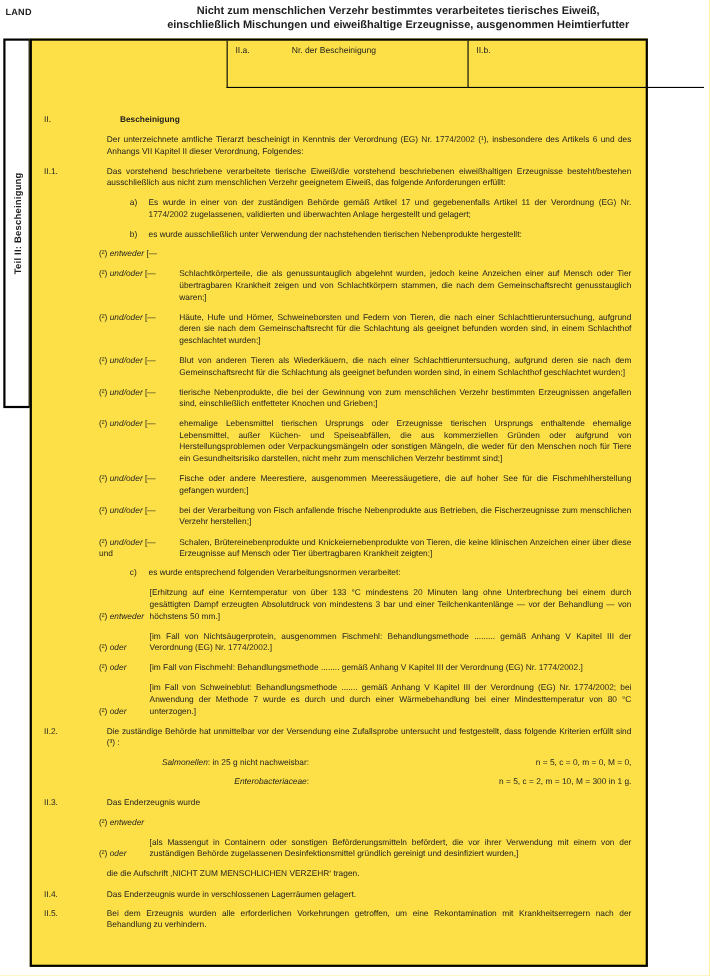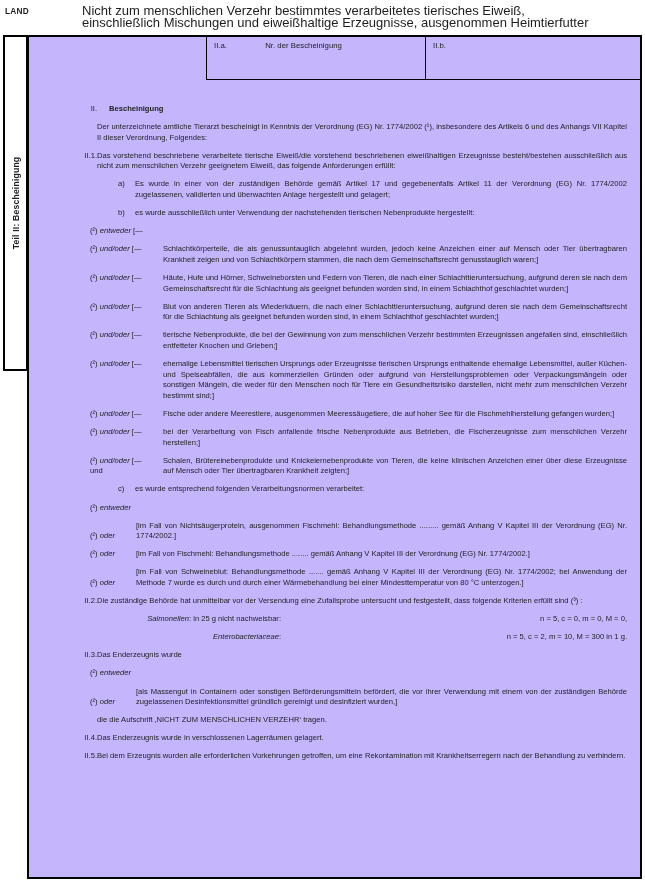--- a/index.html
+++ b/index.html
@@ -12,58 +12,58 @@
     position: relative;
     overflow: hidden;
   }
   
   .land {
     position: absolute; left: 5px; top: 6px;
     font-size: 8.3px; font-weight: bold; letter-spacing: .2px;
   }
   .doc-title {
     position: absolute; right: 3px; top: 5px; width: 560px;
-    text-align: left; font-weight: normal;
-    font-size: 13px; line-height: 11.5px;
+    text-align: center; font-weight: bold;
+    font-size: 10px; line-height: 11.5px;
   }
   
   .side-box {
     position: absolute; left: 3px; top: 35px;
     width: 25px; height: 336px;
     border: 2px solid #000; background: #fff;
   }
   .side-label {
     position: absolute; left: 50%; top: 50%;
     transform: translate(-50%, -50%) rotate(-90deg);
     white-space: nowrap;
     font-weight: bold; font-size: 8.6px; letter-spacing: .2px;
   }
   
   .main-box {
     position: absolute; left: 27px; top: 35px;
-    width: 615px; height: 844px;
-    border: 2px solid #000; background: #c4b5fd;
+    width: 562px; height: 844px;
+    border: 2px solid #000; background: #fde047;
   }
   .hcell {
     position: absolute; top: 0; height: 43px;
     border-left: 1.5px solid #000; border-bottom: 1.5px solid #000;
     padding: 4px 7px; font-size: 7.8px;
   }
   .hcell-a { left: 177px; width: 219px; }
   .hcell-b { left: 396px; width: 215px; }
   .hcell-a .hlabel { margin-left: 36px; }
   
   .content {
     position: absolute; left: 0; right: 0; top: 43px; bottom: 0;
     padding: 24px 13px 0 11px;
     font-size: 7.6px; line-height: 10.6px;
     text-align: justify;
   }
   .row { display: flex; margin-bottom: 7.5px; }
-  .num { flex: 0 0 57px; text-align: right; }
+  .num { flex: 0 0 57px; text-align: left; }
   .txt { flex: 1; }
   .heading { font-weight: bold; margin-left: 12px; }
   
   .abcrow { display: flex; margin-bottom: 7.5px; padding-left: 78px; }
   .am { flex: 0 0 17px; }
   
   .mrow { display: flex; margin-bottom: 7.5px; padding-left: 50px; }
   .mk { flex: 0 0 73px; white-space: nowrap; }
   .mk .and-word { display: block; white-space: nowrap; }
   
@@ -163,20 +163,21 @@
       <div class="txt">Schalen, Brütereinebenprodukte und Knickeiernebenprodukte von Tieren, die keine klinischen Anzeichen einer über diese Erzeugnisse auf Mensch oder Tier übertragbaren Krankheit zeigten;]</div>
     </div>
 
     <div class="abcrow">
       <div class="am">c)</div>
       <div class="txt">es wurde entsprechend folgenden Verarbeitungsnormen verarbeitet:</div>
     </div>
 
     <div class="clrow">
       <div class="mk2"><span>(²)</span> <i>entweder</i></div>
+      <div class="txt">[Erhitzung auf eine Kerntemperatur von über 133 °C mindestens 20 Minuten lang ohne Unterbrechung bei einem durch gesättigten Dampf erzeugten Absolutdruck von mindestens 3 bar und einer Teilchenkantenlänge — vor der Behandlung — von höchstens 50 mm.]</div>
     </div>
     <div class="clrow">
       <div class="mk2"><span>(²)</span> <i>oder</i></div>
       <div class="txt">[im Fall von Nichtsäugerprotein, ausgenommen Fischmehl: Behandlungsmethode ......... gemäß Anhang V Kapitel III der Verordnung (EG) Nr. 1774/2002.]</div>
     </div>
     <div class="clrow">
       <div class="mk2"><span>(²)</span> <i>oder</i></div>
       <div class="txt">[im Fall von Fischmehl: Behandlungsmethode ........ gemäß Anhang V Kapitel III der Verordnung (EG) Nr. 1774/2002.]</div>
     </div>
     <div class="clrow">

